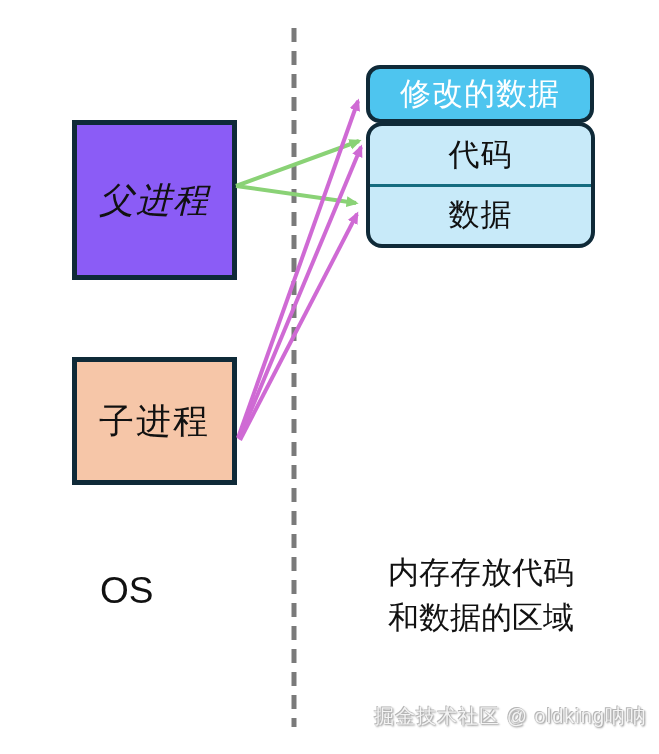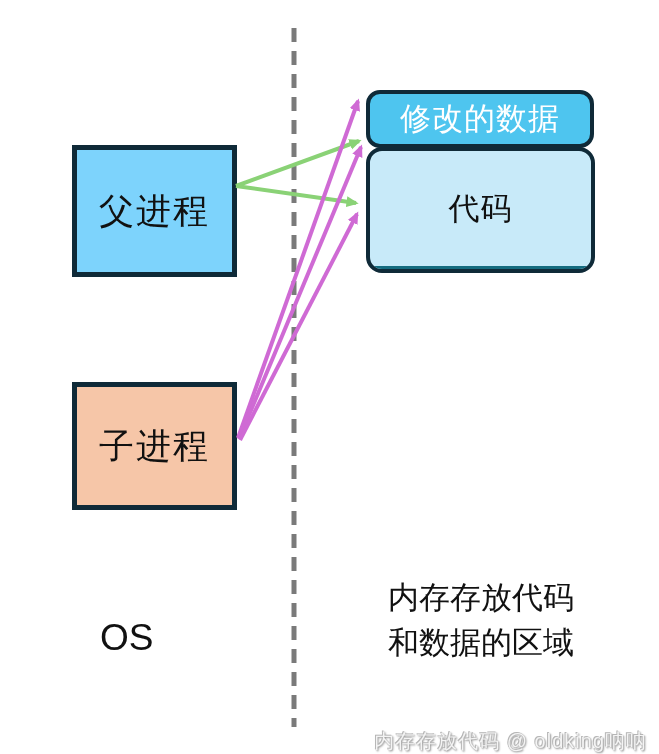--- a/index.html
+++ b/index.html
@@ -7,33 +7,33 @@
     font-family: "Liberation Sans", "DejaVu Sans", sans-serif;
     background: #ffffff;
   }
   .canvas {
     position: relative;
     width: 659px;
     height: 754px;
     background: #ffffff;
     overflow: hidden;
   }
-  .abs { position: absolute; box-sizing: border-box; margin-top: 25px; }
+  .abs { position: absolute; box-sizing: border-box; }
 
   
   .process-box {
     display: flex;
     align-items: center;
     justify-content: center;
     border: 5px solid #0F2A38;
     font-size: 35px;
     color: #111111;
     letter-spacing: 2px;
   }
-  .parent-box { left: 72px;  top: 120px; width: 165px; height: 132px; background: #7dd3fc; }
+  .parent-box { left: 72px;  top: 120px; width: 165px; height: 160px; background: #8b5cf6; font-style: italic; }
   .child-box  { left: 72px;  top: 357px; width: 165px; height: 128px; background: #F6C6A8; }
 
   
   .modified-box {
     left: 366px; top: 65px; width: 228px; height: 58px;
     background: #4EC5EF;
     border: 4px solid #0F2A38;
     border-radius: 14px;
     display: flex; align-items: center; justify-content: center;
     color: #ffffff;
@@ -54,21 +54,21 @@
     flex: 1;
     display: flex; align-items: center; justify-content: center;
     font-size: 31px;
     color: #111111;
     letter-spacing: 1px;
   }
   .codedata-cell.code { border-bottom: 3px solid #156C80; }
 
   
   .os-label {
-    left: 100px; top: 592px;
+    left: 100px; top: 570px;
     font-size: 37px;
     color: #111111;
   }
   .memory-label {
     left: 364px; top: 550px; width: 234px;
     text-align: center;
     font-size: 31px;
     line-height: 45px;
     color: #111111;
   }
@@ -106,30 +106,33 @@
   </div>
 
   <div class="abs modified-box">
     <span>修改的数据</span>
   </div>
 
   <div class="abs codedata-box">
     <div class="codedata-cell code">
       <span>代码</span>
     </div>
+    <div class="codedata-cell">
+      <span>数据</span>
+    </div>
   </div>
 
   <div class="abs os-label">OS</div>
 
   <div class="abs memory-label">
     <div>内存存放代码</div>
     <div>和数据的区域</div>
   </div>
 
-  <div class="abs watermark">内存存放代码 @ oldking呐呐</div>
+  <div class="abs watermark">掘金技术社区 @ oldking呐呐</div>
 
   <svg class="overlay" viewBox="0 0 659 754" xmlns="http://www.w3.org/2000/svg">
     <defs>
       <marker id="arrow-green" viewBox="0 0 10 10" refX="7" refY="5" markerWidth="3.4" markerHeight="3.4" orient="auto" markerUnits="strokeWidth">
         <path d="M0,1 L9,5 L0,9 z" fill="#8AD276"></path>
       </marker>
       <marker id="arrow-magenta" viewBox="0 0 10 10" refX="7" refY="5" markerWidth="3.4" markerHeight="3.4" orient="auto" markerUnits="strokeWidth">
         <path d="M0,1 L9,5 L0,9 z" fill="#CF6AD4"></path>
       </marker>
     </defs>

